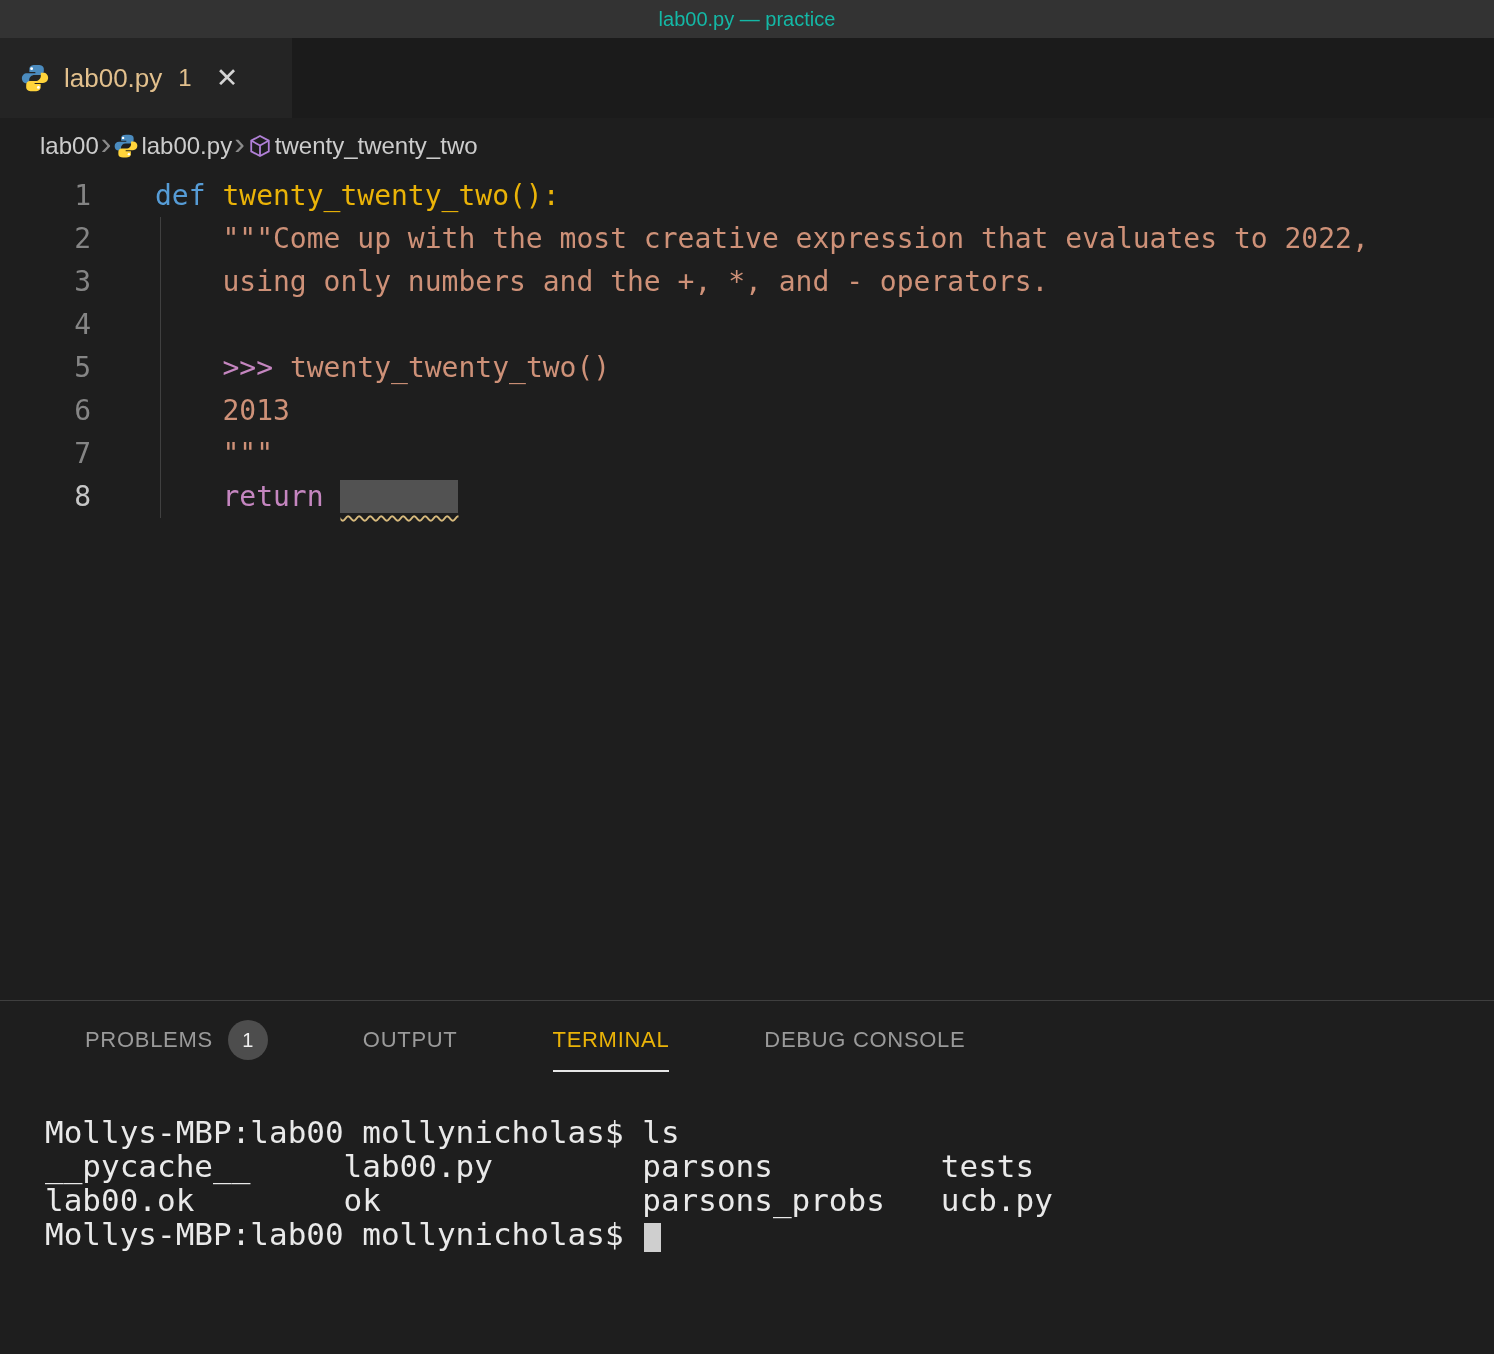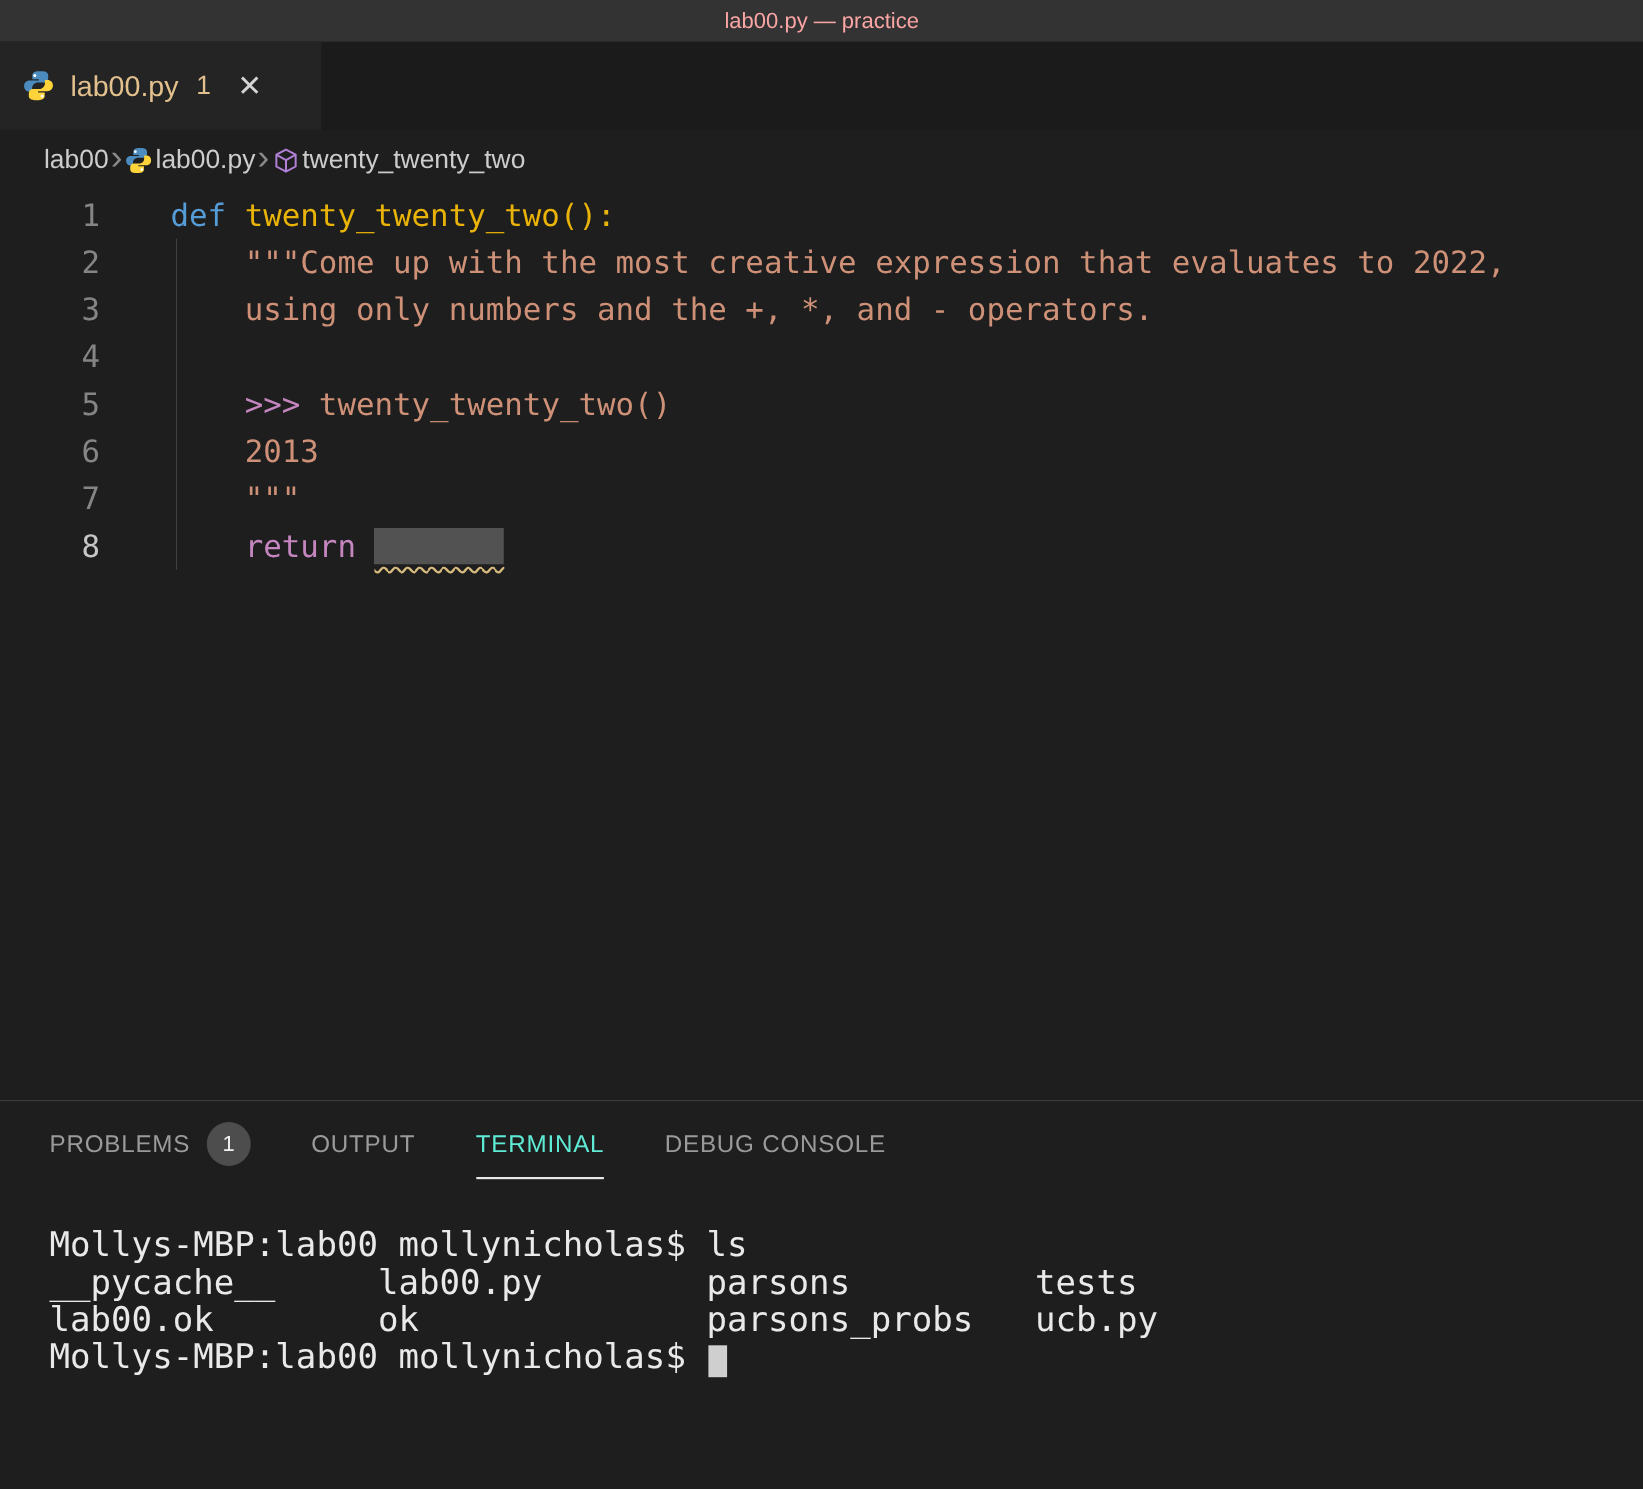--- a/index.html
+++ b/index.html
@@ -7,21 +7,21 @@
   body {
     width:1494px; height:1354px; overflow:hidden;
     background:#1e1e1e;
     font-family:"Liberation Sans", sans-serif;
   }
 
   
   .titlebar {
     height:38px; background:#333333;
     display:flex; align-items:center; justify-content:center;
-    color:#fca5a5; font-size:20px;
+    color:#14b8a6; font-size:20px;
   }
 
   
   .tabbar { height:80px; background:#1b1b1b; display:flex; align-items:stretch; }
   .tab {
     width:292px; background:#242424;
     display:flex; align-items:center; gap:14px;
     padding:0 18px 0 20px;
   }
   .tab-label { color:#e2c08d; font-size:26px; }
@@ -65,23 +65,23 @@
 
   
   .panel { height:354px; border-top:1px solid #3f3f3f; background:#1e1e1e; }
   .panel-tabs {
     display:flex; align-items:center; height:78px;
     padding-left:45px; gap:55px;
   }
   .panel-tab {
     position:relative; height:100%;
     display:flex; align-items:center; gap:15px;
-    font-size:22px; letter-spacing:0.7px; color:#9a9a9a; cursor:default;
-  }
-  .panel-tab.active { color:#5eead4; }
+    font-size:22px; letter-spacing:0.7px; color:#9a9a9a; cursor:default;margin-left:40px;
+  }
+  .panel-tab.active { color:#eab308; }
   .panel-tab.active::after {
     content:""; position:absolute; left:0; right:0; bottom:7px;
     height:2px; background:#e7e7e7;
   }
   .panel-badge {
     width:40px; height:40px; border-radius:50%;
     background:#4d4d4d; color:#f0f0f0; font-size:20px;
     display:flex; align-items:center; justify-content:center;
     letter-spacing:0;
   }

